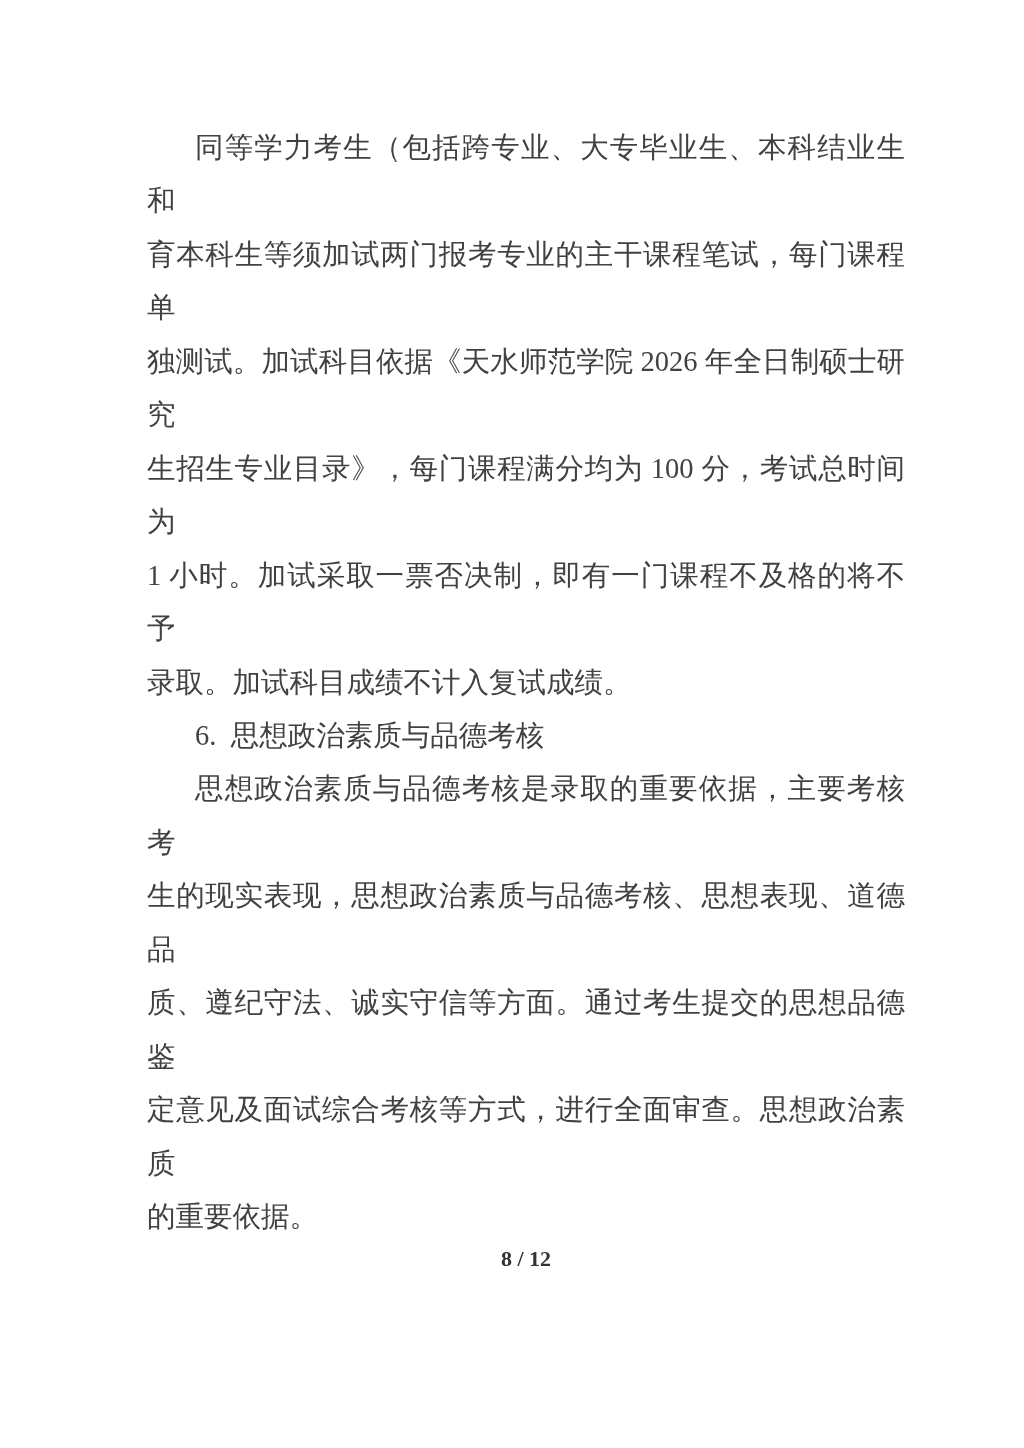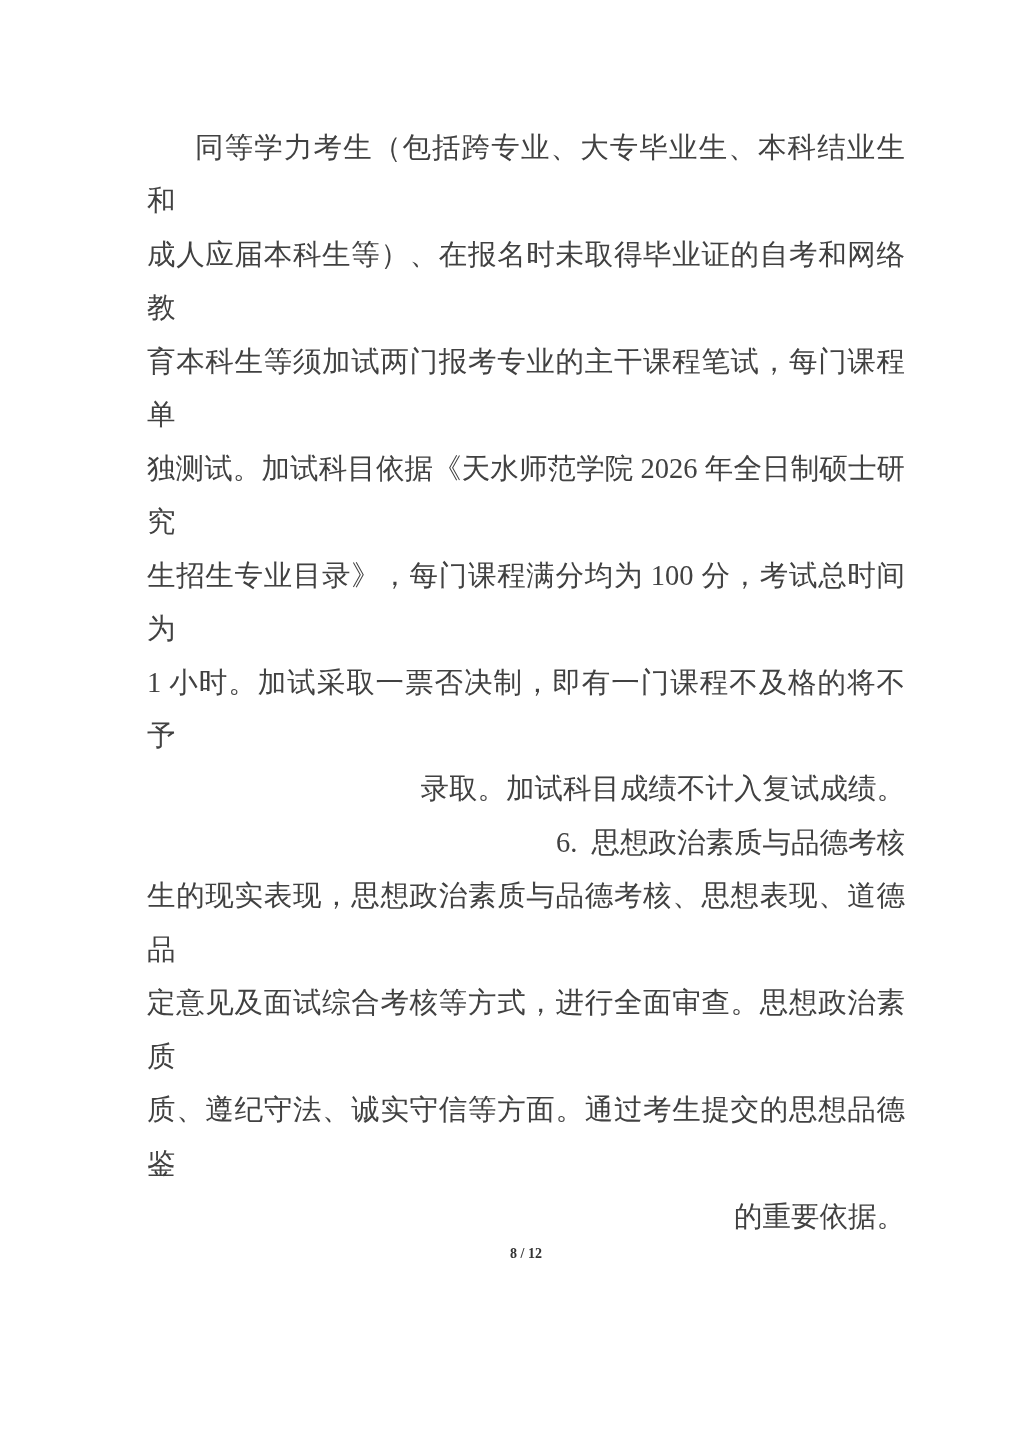--- a/index.html
+++ b/index.html
@@ -21,55 +21,55 @@
     left: 147px;
     top: 121px;
     width: 758px;
     font-size: 28.5px;
     line-height: 53.45px;
     color: #414141;
     letter-spacing: 0;
   }
   .line {
     white-space: pre-wrap;
-    text-align: right;
+    text-align: left;
   }
   
   .fill {
     text-align: justify;
     text-align-last: justify;
   }
   
   .ind {
     text-indent: 48px;
   }
   .footer {
     position: absolute;
     left: 147px;
     top: 1246px;
     width: 758px;
     text-align: center;
-    font-size: 14px;
+    font-size: 22px;
     font-weight: bold;
     color: #333333;
   }
 </style>
 </head>
 <body>
 
 <div class="page">
   <div class="content">
     <div class="line ind fill">同等学力考生（包括跨专业、大专毕业生、本科结业生和</div>
-    <div class="line fill">成人应届本科生等）、在报名时未取得毕业证的自考和网络教</div>
     <div class="line fill">育本科生等须加试两门报考专业的主干课程笔试，每门课程单</div>
     <div class="line fill">独测试。加试科目依据《天水师范学院 2026 年全日制硕士研究</div>
     <div class="line fill">生招生专业目录》，每门课程满分均为 100 分，考试总时间为</div>
     <div class="line fill">1 小时。加试采取一票否决制，即有一门课程不及格的将不予</div>
     <div class="line">录取。加试科目成绩不计入复试成绩。</div>
     <div class="line ind">6.  思想政治素质与品德考核</div>
+    <div class="line ind fill">思想政治素质与品德考核是录取的重要依据，主要考核考</div>
     <div class="line fill">生的现实表现，思想政治素质与品德考核、思想表现、道德品</div>
+    <div class="line fill">质、遵纪守法、诚实守信等方面。通过考生提交的思想品德鉴</div>
     <div class="line fill">定意见及面试综合考核等方式，进行全面审查。思想政治素质</div>
-    <div class="line fill">质、遵纪守法、诚实守信等方面。通过考生提交的思想品德鉴</div>
     <div class="line">的重要依据。</div>
 
   </div>
   <div class="footer">8 / 12</div>
 </div>
 
 </body></html>

